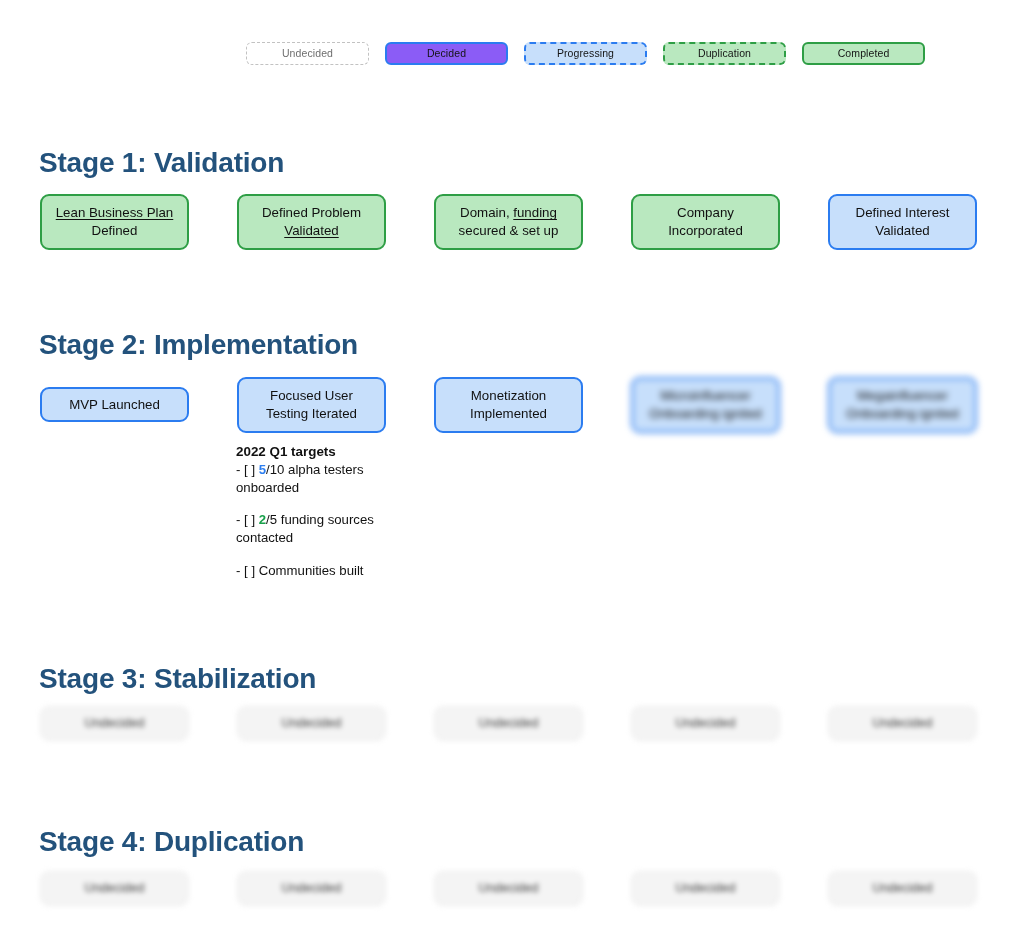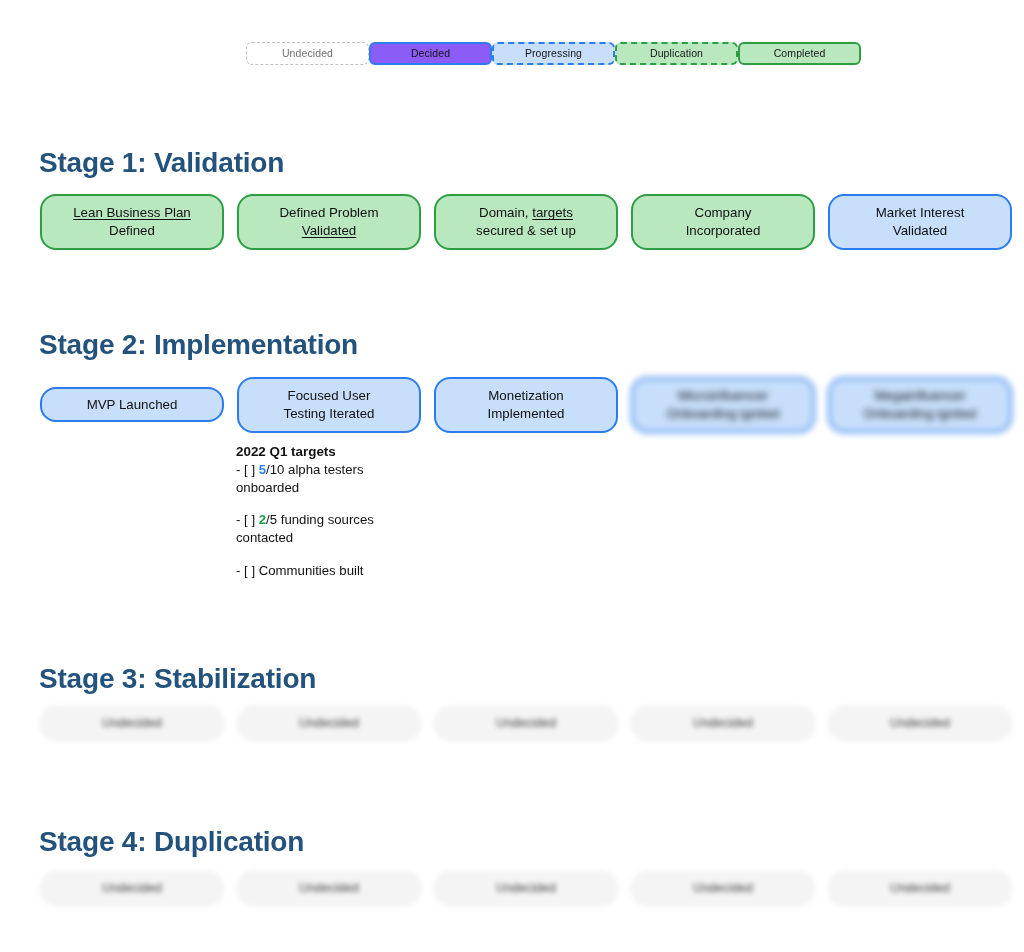--- a/index.html
+++ b/index.html
@@ -18,21 +18,21 @@
     height: 952px;
     background: #ffffff;
   }
 
   
   .legend {
     position: absolute;
     left: 222px;
     top: 42px;
     display: flex;
-    gap: 0;
+    gap: 16px;
     padding-left: 24px;
   }
   .legend-chip {
     width: 123px;
     height: 23px;
     border-radius: 6px;
     display: flex;
     align-items: center;
     justify-content: center;
     font-size: 10.5px;
@@ -95,22 +95,22 @@
   #stage3-row { top: 706px; }
   #stage4-row { top: 871px; }
 
   .col {
     width: 157px;
     flex: 0 0 157px;
   }
 
   
   .card {
-    width: 184px;
-    border-radius: 16px;
+    width: 149px;
+    border-radius: 9px;
     display: flex;
     align-items: center;
     justify-content: center;
     text-align: center;
     font-size: 13.3px;
     line-height: 1.33;
     color: #111111;
     padding: 6px 8px;
   }
   .card-2line { min-height: 56px; }
@@ -188,33 +188,33 @@
     </div>
 
     <div class="col">
       <div class="card card-green card-2line">
         <span><span>Defined Problem</span><br><span class="u">Validated</span></span>
       </div>
     </div>
 
     <div class="col">
       <div class="card card-green card-2line">
-        <span><span>Domain, </span><span class="u">targets</span><br><span>secured &amp; set up</span></span>
+        <span><span>Domain, </span><span class="u">funding</span><br><span>secured &amp; set up</span></span>
       </div>
     </div>
 
     <div class="col">
       <div class="card card-green card-2line">
         <span><span>Company</span><br><span>Incorporated</span></span>
       </div>
     </div>
 
     <div class="col">
       <div class="card card-blue card-2line">
-        <span><span>Market Interest</span><br><span>Validated</span></span>
+        <span><span>Defined Interest</span><br><span>Validated</span></span>
       </div>
     </div>
 
   </div>
 
   <div class="stage-title" id="stage2-title">Stage 2: Implementation</div>
 
   <div class="row" id="stage2-row">
 
     <div class="col">

